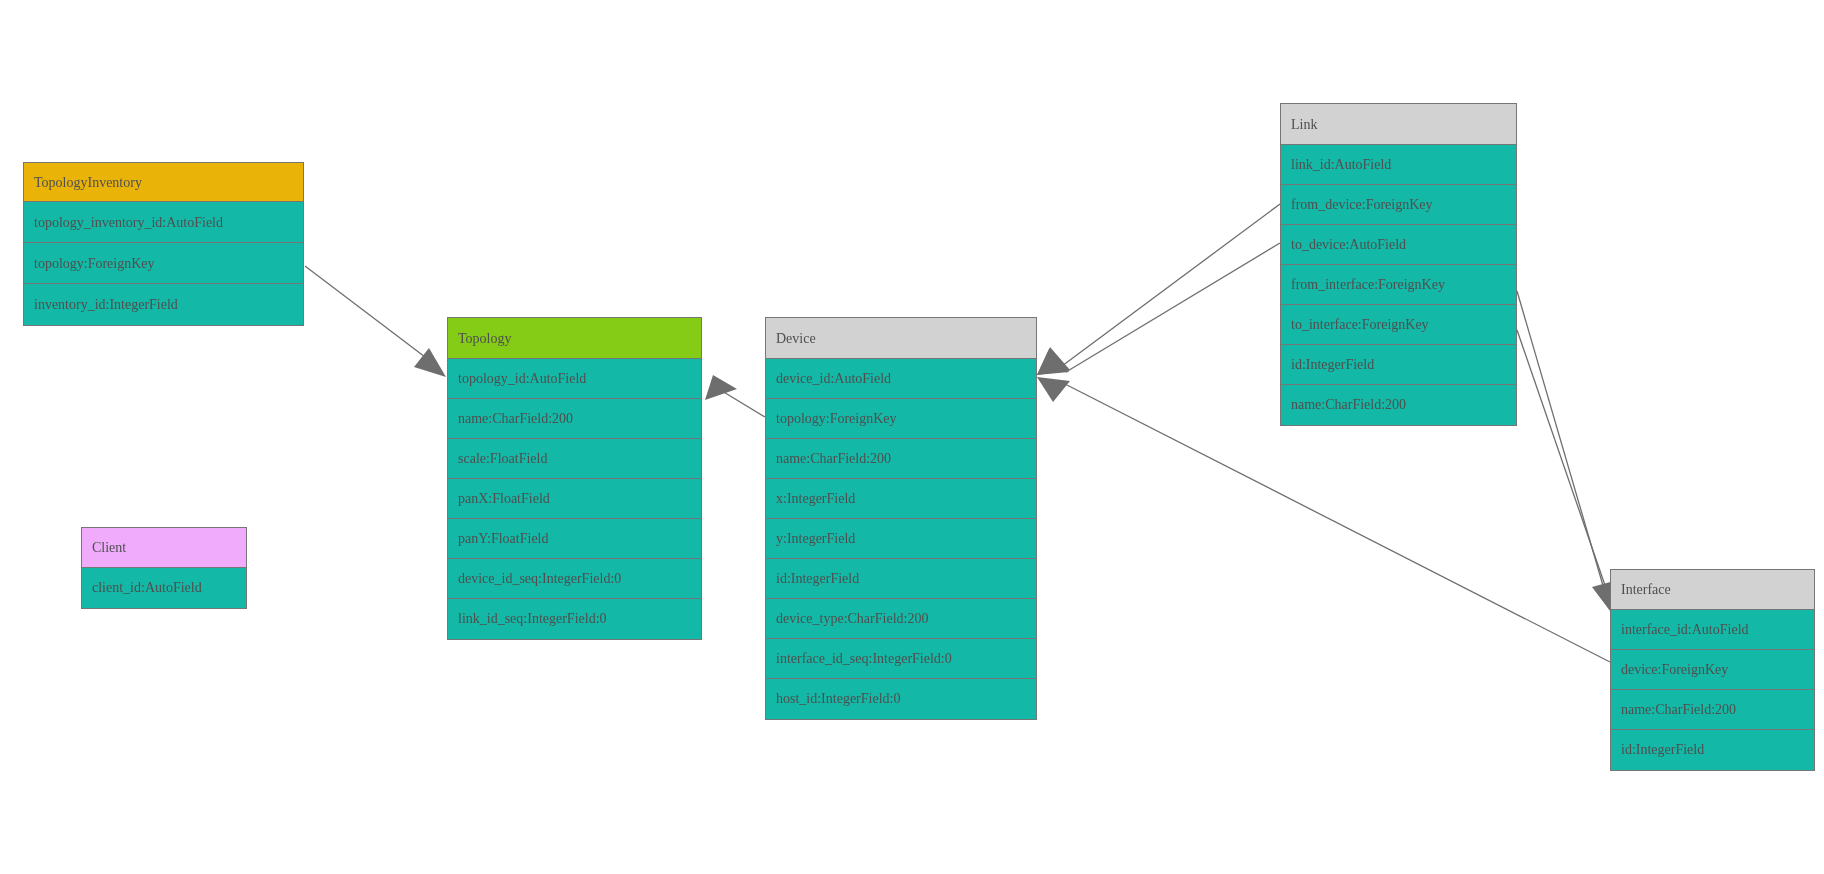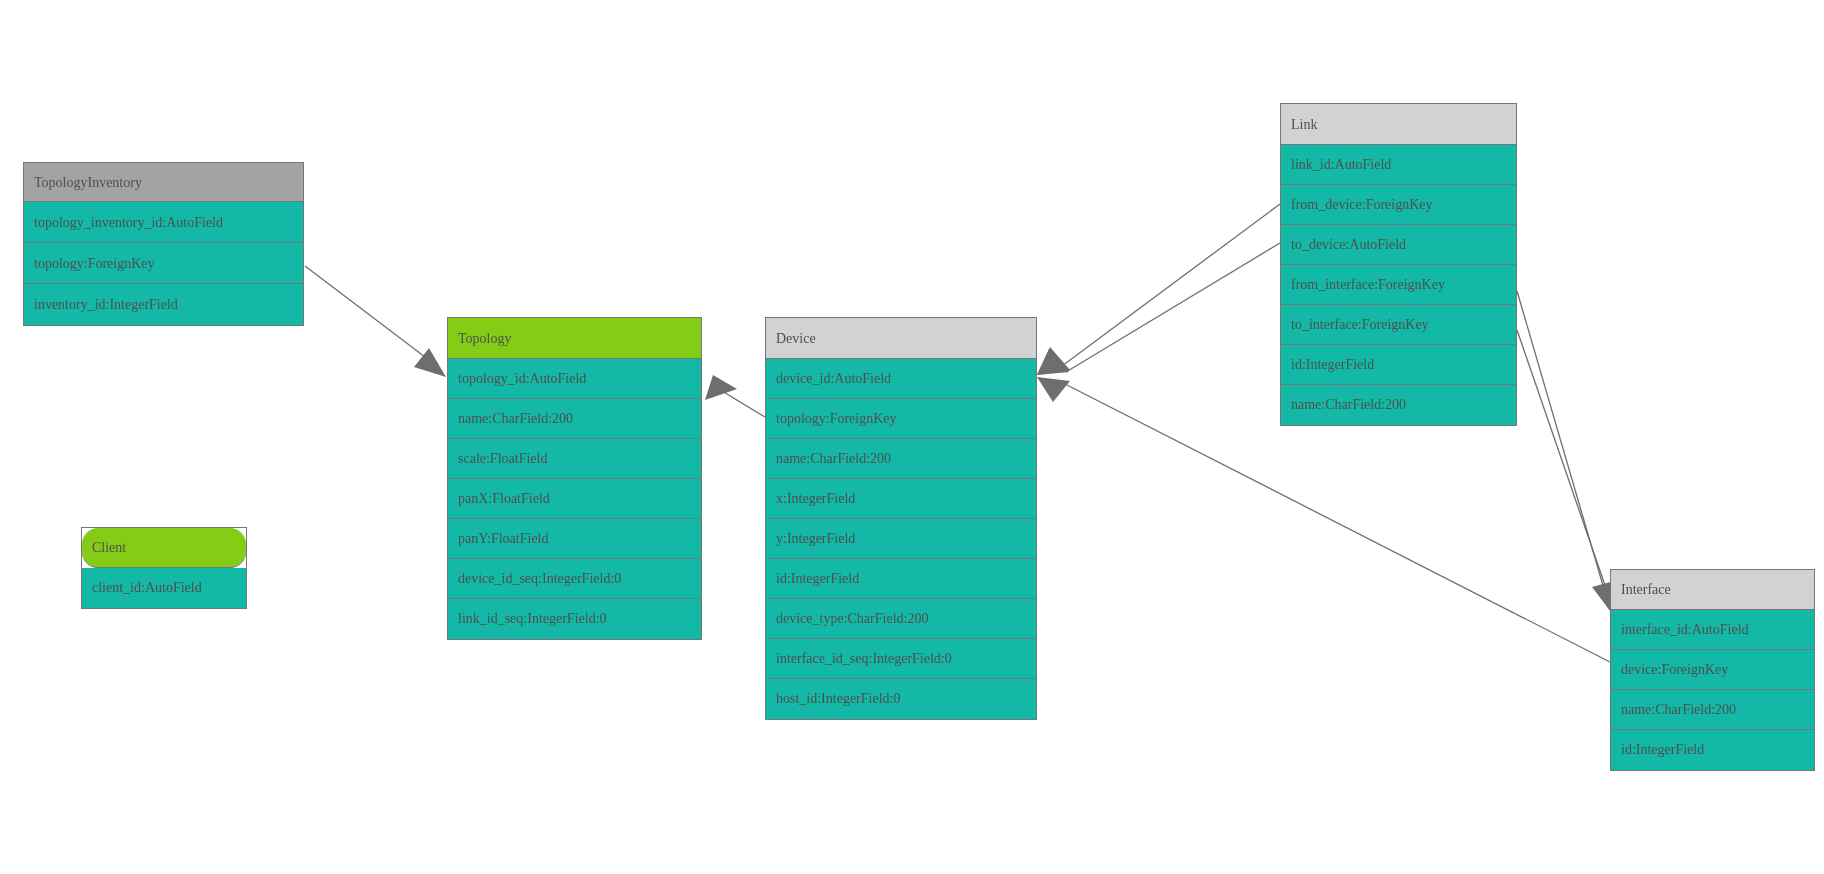--- a/index.html
+++ b/index.html
@@ -66,37 +66,37 @@
       <polygon points="1037,375 1049,349 1069,372" fill="#6e6e6e"></polygon>
       <line x1="1610" y1="662" x2="1065" y2="384" stroke="#6e6e6e" stroke-width="1.3"></line>
       <polygon points="1037,377 1053,402 1070,381" fill="#6e6e6e"></polygon>
       <line x1="1517" y1="291" x2="1604" y2="589" stroke="#6e6e6e" stroke-width="1.3"></line>
       <polygon points="1612,613 1592,587 1614,581" fill="#6e6e6e"></polygon>
       <line x1="1517" y1="330" x2="1608" y2="594" stroke="#6e6e6e" stroke-width="1.3"></line>
       <polygon points="1613,615 1594,589 1616,583" fill="#6e6e6e"></polygon>
     </svg>
   <div id="entities">
       <div class="entity" style="left: 23px; top: 162px; width: 281px; border-color: rgb(118, 118, 118); color: rgb(79, 79, 79);">
-        <div class="entity-header" style="height: 39px; line-height: 39px; background: #a3a3a3; border-color: rgb(118, 118, 118);">TopologyInventory</div>
+        <div class="entity-header" style="height: 39px; line-height: 39px; background: #eab308; border-color: rgb(118, 118, 118);">TopologyInventory</div>
         <div class="entity-row" style="height: 41px; line-height: 41px; border-color: rgb(118, 118, 118);">topology_inventory_id:AutoField</div>
         <div class="entity-row" style="height: 41px; line-height: 41px; border-color: rgb(118, 118, 118);">topology:ForeignKey</div>
         <div class="entity-row" style="height: 41px; line-height: 41px; border-color: rgb(118, 118, 118);">inventory_id:IntegerField</div>
       </div>
       <div class="entity" style="left: 447px; top: 317px; width: 255px; border-color: rgb(118, 118, 118); color: rgb(79, 79, 79);">
         <div class="entity-header" style="height: 41px; line-height: 41px; background: #84cc16; border-color: rgb(118, 118, 118);">Topology</div>
         <div class="entity-row" style="height: 40px; line-height: 40px; border-color: rgb(118, 118, 118);">topology_id:AutoField</div>
         <div class="entity-row" style="height: 40px; line-height: 40px; border-color: rgb(118, 118, 118);">name:CharField:200</div>
         <div class="entity-row" style="height: 40px; line-height: 40px; border-color: rgb(118, 118, 118);">scale:FloatField</div>
         <div class="entity-row" style="height: 40px; line-height: 40px; border-color: rgb(118, 118, 118);">panX:FloatField</div>
         <div class="entity-row" style="height: 40px; line-height: 40px; border-color: rgb(118, 118, 118);">panY:FloatField</div>
         <div class="entity-row" style="height: 40px; line-height: 40px; border-color: rgb(118, 118, 118);">device_id_seq:IntegerField:0</div>
         <div class="entity-row" style="height: 40px; line-height: 40px; border-color: rgb(118, 118, 118);">link_id_seq:IntegerField:0</div>
       </div>
       <div class="entity" style="left: 81px; top: 527px; width: 166px; border-color: rgb(118, 118, 118); color: rgb(79, 79, 79);">
-        <div class="entity-header" style="height: 40px; line-height: 40px; background: #84cc16; border-color: rgb(118, 118, 118); border-radius: 16px;">Client</div>
+        <div class="entity-header" style="height: 40px; line-height: 40px; background: #f0abfc; border-color: rgb(118, 118, 118);">Client</div>
         <div class="entity-row" style="height: 40px; line-height: 40px; border-color: rgb(118, 118, 118);">client_id:AutoField</div>
       </div>
       <div class="entity" style="left: 765px; top: 317px; width: 272px; border-color: rgb(118, 118, 118); color: rgb(79, 79, 79);">
         <div class="entity-header" style="height: 41px; line-height: 41px; background: rgb(210, 210, 210); border-color: rgb(118, 118, 118);">Device</div>
         <div class="entity-row" style="height: 40px; line-height: 40px; border-color: rgb(118, 118, 118);">device_id:AutoField</div>
         <div class="entity-row" style="height: 40px; line-height: 40px; border-color: rgb(118, 118, 118);">topology:ForeignKey</div>
         <div class="entity-row" style="height: 40px; line-height: 40px; border-color: rgb(118, 118, 118);">name:CharField:200</div>
         <div class="entity-row" style="height: 40px; line-height: 40px; border-color: rgb(118, 118, 118);">x:IntegerField</div>
         <div class="entity-row" style="height: 40px; line-height: 40px; border-color: rgb(118, 118, 118);">y:IntegerField</div>
         <div class="entity-row" style="height: 40px; line-height: 40px; border-color: rgb(118, 118, 118);">id:IntegerField</div>

